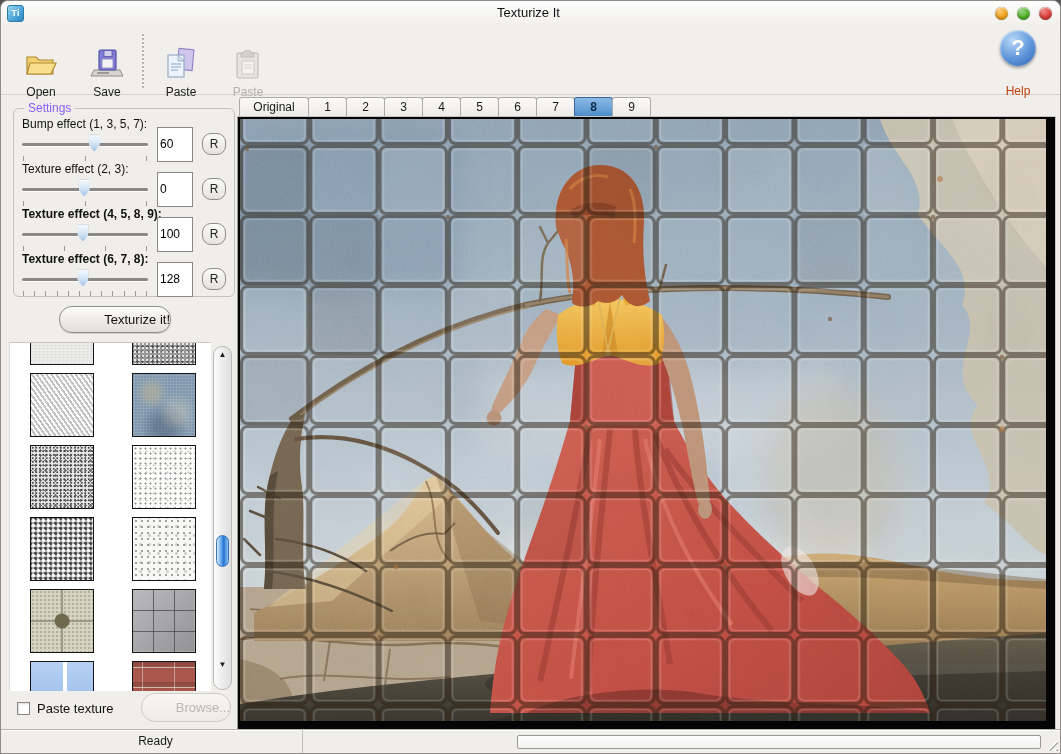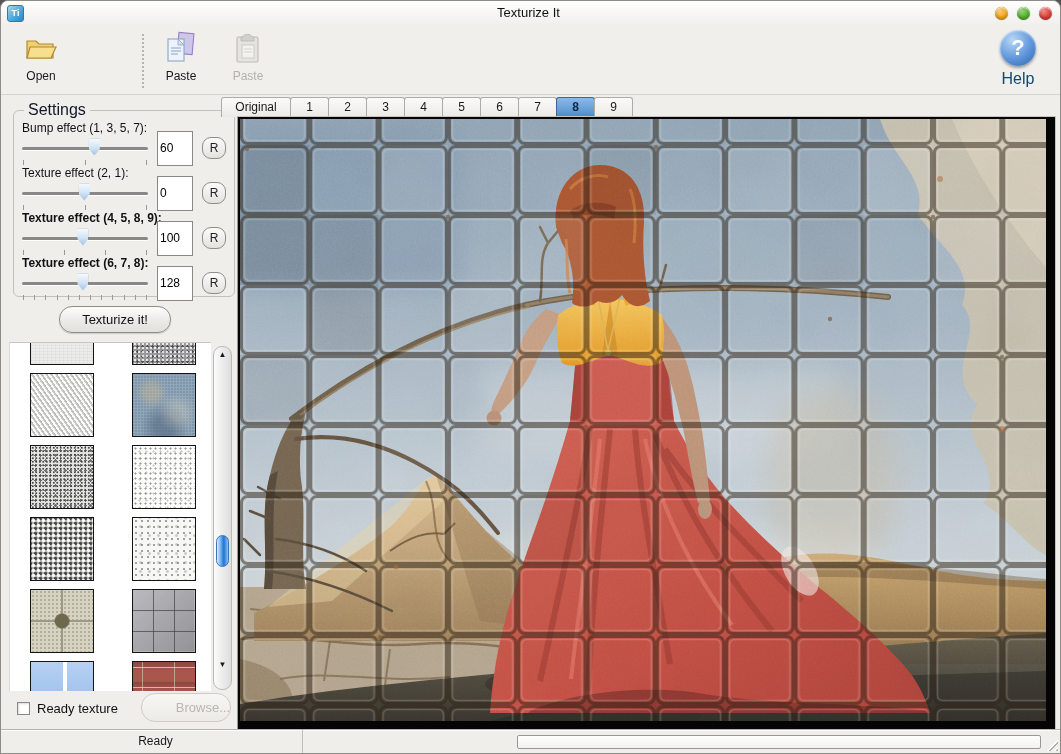--- a/index.html
+++ b/index.html
@@ -18,59 +18,59 @@
     font-weight:bold; text-align:center; line-height:15px; }
   .win-title { position:absolute; left:0; right:4px; top:4px; text-align:center;
     font-size:13px; color:#111; }
   .traffic { position:absolute; top:6px; width:13px; height:13px; border-radius:50%;
     box-shadow:inset 0 1px 1px rgba(255,255,255,.8), inset 0 -2px 3px rgba(0,0,0,.25), 0 0 1px rgba(0,0,0,.5); }
   .traffic.min { right:52px; } .traffic.max { right:30px; } .traffic.cls { right:8px; }
 
   
   .toolbar { position:absolute; left:0; top:25px; width:100%; height:69px;
     background:#f1efec; border-bottom:1px solid #d5d3cf; }
-  .tbtn { position:absolute; top:2px; width:56px; height:58px; text-align:center;
+  .tbtn { position:absolute; top:18px; width:56px; height:58px; text-align:center;
     background:none; border:none; font-family:inherit; cursor:default; }
   .tbtn .ticon { display:block; margin:0 auto; width:36px; height:36px; }
   .tbtn .tlabel { display:block; margin-top:2px; font-size:12px; color:#1a1a1a; }
   .tbtn.disabled .tlabel { color:#b3b1ad; }
   .tb-open{left:12px;} .tb-save{left:78px;} .tb-copy{left:152px;} .tb-paste{left:219px;}
   .tsep { position:absolute; left:141px; top:8px; height:54px; width:0;
     border-left:2px dotted #b6b4b0; }
   .help-wrap { position:absolute; right:18px; top:4px; width:48px; text-align:center; }
   .help-circle { width:36px; height:36px; margin:0 auto; border-radius:50%;
     background:radial-gradient(circle at 35% 28%, #b8d8f6, #5d94da 55%, #2f62ae);
     box-shadow:0 2px 3px rgba(0,0,0,.35), inset 0 1px 2px rgba(255,255,255,.7);
     color:#fff; font-size:22px; font-weight:bold; line-height:35px; }
-  .help-wrap .tlabel { font-size:16px; color:#0c4a6e; margin-top:4px; display:block; }
+  .help-wrap .tlabel { font-size:12px; color:#c2410c; margin-top:18px; display:block; }
 
   
   fieldset.settings { position:absolute; left:12px; top:100px; width:216px; height:196px;
     border:1px solid #c3c1bd; border-radius:6px; padding:1px 8px 0 8px; background:transparent; }
-  fieldset.settings legend { font-size:16px; color:#0f172a; padding:0 4px; margin-left:2px; }
+  fieldset.settings legend { font-size:12px; color:#8b5cf6; padding:0 4px; margin-left:2px; }
   .srow { margin-bottom:1px; }
   .slabel { font-size:12px; color:#111; margin:1px 0 2px 0; }
   .slabel.bold { font-weight:bold; }
   .sctrl { display:flex; align-items:center; height:22px; }
   .strack { position:relative; width:126px; height:3px; background:#8a8886; border-radius:2px;
     box-shadow:0 1px 0 rgba(255,255,255,.9); margin-right:9px; }
   .sthumb { position:absolute; top:-8px; width:11px; height:17px; margin-left:-5px;
     background:linear-gradient(180deg,#f4f9fe,#cfe2f4 55%,#9dc0e4);
     clip-path:polygon(0 0,100% 0,100% 62%,50% 100%,0 62%);
     filter:drop-shadow(0 0 1px #5d86ac); }
   .sval { width:36px; height:35px; border:1px solid #8a8886; font-family:inherit;
     font-size:12px; padding:0 2px; background:#fff; color:#000; }
   .rbtn { width:24px; height:22px; margin-left:9px; border:1px solid #8f8d89; border-radius:9px;
     background:linear-gradient(180deg,#fbfbfa,#e4e2de); font-family:inherit; font-size:12px; color:#222; }
   .sticks { display:flex; justify-content:space-between; width:126px; height:6px; padding:1px 1px 0 1px; }
   .sticks i { width:1px; height:5px; background:#9a9894; }
 
   .texturize-btn { position:absolute; left:58px; top:305px; width:112px; height:27px;
     border:1px solid #8f8d89; border-radius:13px; font-family:inherit; font-size:13px; color:#111;
-    background:linear-gradient(180deg,#fdfdfc,#eceae6 55%,#e2e0dc); box-shadow:0 1px 1px rgba(0,0,0,.15); }
+    background:linear-gradient(180deg,#fdfdfc,#eceae6 55%,#e2e0dc); box-shadow:0 1px 1px rgba(0,0,0,.15);text-align:right; }
 
   
   .tex-list { position:absolute; left:8px; top:341px; width:202px; height:349px;
     background:#fff; border-top:1px solid #c8c6c2; border-left:1px solid #dcdad6; overflow:hidden; }
   .tex-grid { display:grid; grid-template-columns:64px 64px; column-gap:38px; row-gap:8px;
     padding-left:20px; margin-top:-42px; }
   .swatch { width:64px; height:64px; border:1px solid #141414; background:#eee; }
   .tex-paper-light { background:#ececé9; background-color:#ececeа; background-color:#ececea;
     background-image:repeating-linear-gradient(0deg, rgba(0,0,0,.04) 0 1px, transparent 1px 3px),
     repeating-linear-gradient(90deg, rgba(0,0,0,.03) 0 1px, transparent 1px 4px); }
@@ -137,21 +137,21 @@
   
   .custom-row { position:absolute; left:10px; top:692px; width:224px; height:36px; }
   .checkbox { position:absolute; left:6px; top:9px; width:13px; height:13px; background:#fff;
     border:1px solid #8a8886; box-shadow:inset 1px 1px 2px rgba(0,0,0,.15); }
   .custom-label { position:absolute; left:26px; top:8px; font-size:13px; color:#111; }
   .browse-btn { position:absolute; left:130px; top:0; width:90px; height:29px;
     border:1px solid #cfccc8; border-radius:14px; font-family:inherit; font-size:13px;
     color:#b8b6b2; background:linear-gradient(180deg,#f8f6f3,#edebe7);text-align:right; }
 
   
-  .tabbar { position:absolute; left:220px; top:96px; height:28px; display:flex; }
+  .tabbar { position:absolute; left:238px; top:96px; height:28px; display:flex; }
   .tab { width:39px; height:20px; margin-right:-1px; border:1px solid #adaba7; border-bottom:none;
     border-radius:3px 3px 0 0; background:linear-gradient(180deg,#fbfaf9,#eceae6);
     font-size:12px; color:#1a1a1a; text-align:center; line-height:19px; }
   .tab.original { width:70px; }
   .tab.selected { background:linear-gradient(180deg,#8cbae6,var(--accent,#5f9bd3) 70%,#4a86c0);
     border-color:#3a659a; color:#0d2946; font-weight:bold; }
 
   
   .canvas-panel { position:absolute; left:236px; top:115px; width:819px; height:615px;
     background:#050505; border:1px solid #c6c4c0; border-left-color:#9a9894; }
@@ -182,20 +182,30 @@
     <span class="traffic cls" style="background: radial-gradient(circle at 35% 30%, rgba(255, 255, 255, 0.4), rgb(224, 64, 58) 55%, rgb(224, 64, 58)) rgb(224, 64, 58);"></span>
   </div>
 
   <div class="toolbar">
     <button class="tbtn tb-open">
       <svg class="ticon" viewBox="0 0 36 36">
         <path d="M4 10 L4 27 L30 27 L30 13 L16 13 L13 10 Z" fill="#f0d070" stroke="#b08a30" stroke-width="1.2"></path>
         <path d="M7 16 L33 16 L28 27 L4 27 Z" fill="#f7df8e" stroke="#b08a30" stroke-width="1.2"></path>
       </svg>
       <span class="tlabel">Open</span>
+    </button>
+    <button class="tbtn tb-save">
+      <svg class="ticon" viewBox="0 0 36 36">
+        <path d="M5 23 L31 23 L34 29 L2 29 Z" fill="#d6d4d0" stroke="#8e8c88" stroke-width="1"></path>
+        <rect x="10" y="3" width="17" height="20" rx="1.5" fill="#7f7dd6" stroke="#5553a6" stroke-width="1.2"></rect>
+        <rect x="15" y="3.5" width="8" height="6" fill="#cfcfec" stroke="#5553a6" stroke-width=".8"></rect>
+        <rect x="13" y="12" width="11" height="9" fill="#f3f3f5" stroke="#8886b8" stroke-width=".8"></rect>
+        <rect x="8" y="25" width="12" height="2" fill="#9a9894"></rect>
+      </svg>
+      <span class="tlabel">Save</span>
     </button>
     <div class="tsep"></div>
     <button class="tbtn tb-copy">
       <svg class="ticon" viewBox="0 0 36 36">
         <g transform="rotate(5 22 13)">
             <rect x="15" y="2" width="15" height="21" fill="#cfc6ec" stroke="#9082c2" stroke-width="1.1"></rect>
           </g>
         <rect x="5" y="8" width="16" height="22" fill="#eef3fb" stroke="#8da6c4" stroke-width="1.1"></rect>
         <path d="M15 8 L21 14 L15 14 Z" fill="#d4e0ee" stroke="#8da6c4" stroke-width=".8"></path>
         <path d="M8 17 H18 M8 20 H18 M8 23 H15" stroke="#a9c0d6" stroke-width="1.3"></path>
@@ -229,21 +239,21 @@
             <input class="sval" value="60" style="">
             <button class="rbtn">R</button>
           </div>
           <div class="sticks">
             <i></i>
             <i></i>
             <i></i>
           </div>
         </div>
         <div class="srow">
-          <div class="slabel">Texture effect (2, 1):</div>
+          <div class="slabel">Texture effect (2, 3):</div>
           <div class="sctrl">
             <div class="strack">
               <div class="sthumb" style="left: 49%;"></div>
             </div>
             <input class="sval" value="0" style="">
             <button class="rbtn">R</button>
           </div>
           <div class="sticks">
             <i></i>
             <i></i>
@@ -312,21 +322,21 @@
       </div>
   </div>
   <div class="vscroll">
     <div class="vs-arrow vs-up">▲</div>
     <div class="vs-thumb"></div>
     <div class="vs-arrow vs-down">▼</div>
   </div>
 
   <div class="custom-row">
     <span class="checkbox"></span>
-    <span class="custom-label">Ready texture</span>
+    <span class="custom-label">Paste texture</span>
     <button class="browse-btn">Browse...</button>
   </div>
 
   <div class="tabbar" id="tabbar">
       <div class="tab original">Original</div>
       <div class="tab">1</div>
       <div class="tab">2</div>
       <div class="tab">3</div>
       <div class="tab">4</div>
       <div class="tab">5</div>

